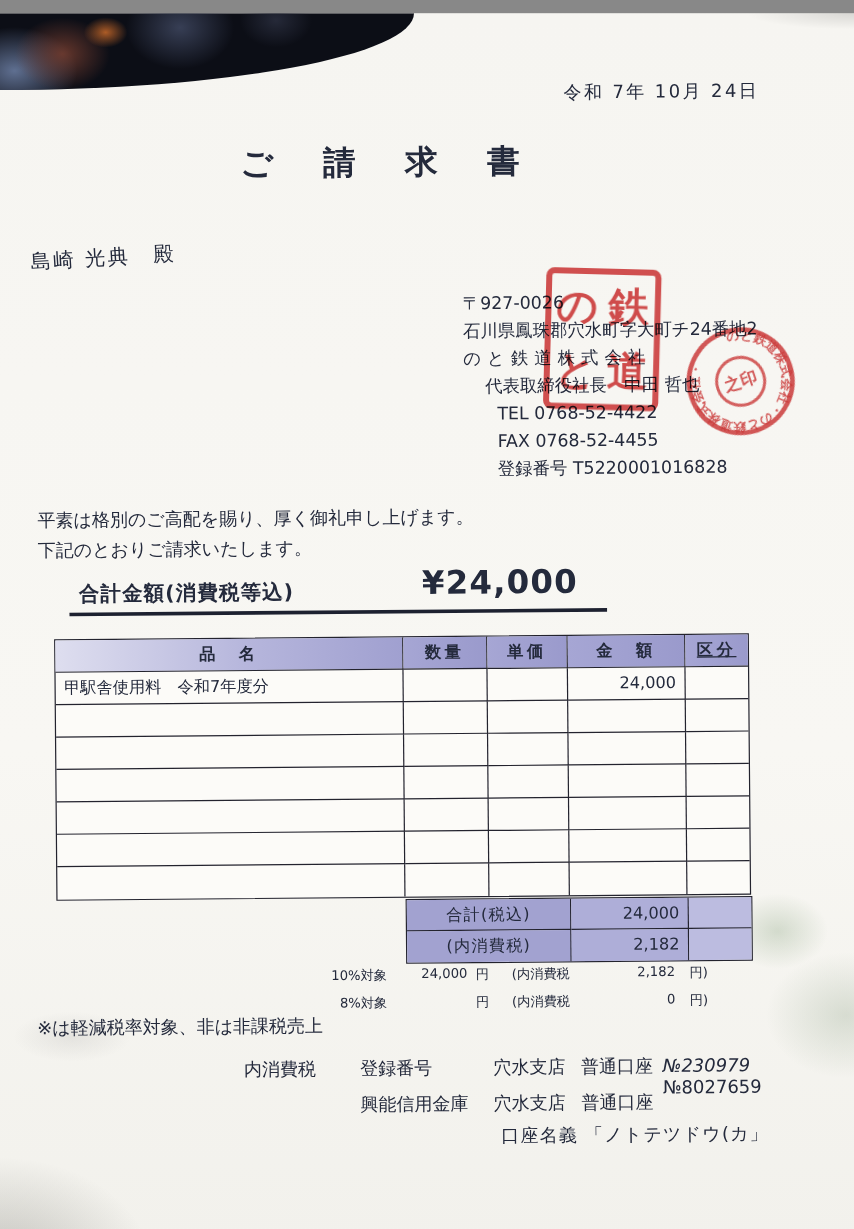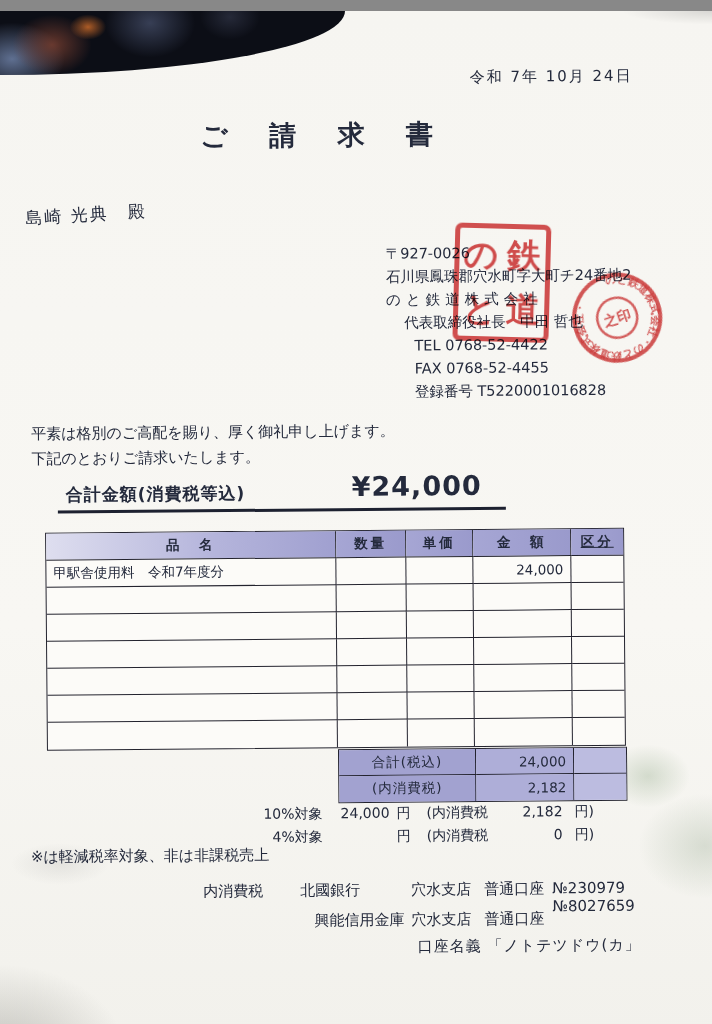--- a/index.html
+++ b/index.html
@@ -98,21 +98,21 @@
     font-size:13.5px;
   }
   .tbl2 .c{border-right:1.4px solid #23232e;border-bottom:1.4px solid #23232e;
            display:flex;align-items:center;}
   .tbl2 .c.lc{border-right:none;}
   .tbl2 .c.lr{border-bottom:none;}
   .tbl2 .lbl{background:#a2a2d0;justify-content:center;letter-spacing:1px;}
   .tbl2 .val{background:#aeaed8;justify-content:flex-end;padding-right:7px;}
   .tbl2 .kub{background:#bcbce0;}
 
-  .tax{font-size:14px;}
+  .tax{font-size:11px;}
   .note{top:834px;left:28px;font-size:15px;}
 
   .bank{font-size:15px;}
   .acct{top:927px;left:414px;font-size:15px;letter-spacing:1px;}
 </style>
 </head>
 <body>
 
 <div class="sheet">
   <div class="scan-corner"></div>
@@ -222,36 +222,36 @@
       <div class="c kub lc lr"></div>
     </div>
 
     <div class="abs tax t" style="top:794px;left:230px;width:90px;text-align:right;">10%対象</div>
     <div class="abs tax t" style="top:794px;left:325px;width:62px;text-align:right;">24,000</div>
     <div class="abs tax" style="top:794px;left:394px;">円</div>
     <div class="abs tax" style="top:794px;left:424px;">(内消費税</div>
     <div class="abs tax t" style="top:794px;left:502px;width:58px;text-align:right;">2,182</div>
     <div class="abs tax" style="top:794px;left:572px;">円)</div>
 
-    <div class="abs tax t" style="top:817px;left:230px;width:90px;text-align:right;">4%対象</div>
+    <div class="abs tax t" style="top:817px;left:230px;width:90px;text-align:right;">8%対象</div>
     <div class="abs tax t" style="top:817px;left:325px;width:62px;text-align:right;"></div>
     <div class="abs tax" style="top:817px;left:394px;">円</div>
     <div class="abs tax" style="top:817px;left:424px;">(内消費税</div>
     <div class="abs tax t" style="top:817px;left:502px;width:58px;text-align:right;">0</div>
     <div class="abs tax" style="top:817px;left:572px;">円)</div>
 
     <div class="abs note">※は軽減税率対象、非は非課税売上</div>
 
     <div class="abs bank" style="top:870px;left:200px;">内消費税</div>
-    <div class="abs bank sp" style="top:870px;left:297px;">北國銀行</div>
+    <div class="abs bank sp" style="top:870px;left:297px;">登録番号</div>
     <div class="abs bank" style="top:870px;left:408px;">穴水支店</div>
     <div class="abs bank" style="top:870px;left:481px;">普通口座</div>
-    <div class="abs bank" style="top:870px;left:549px;">№230979</div>
-
-    <div class="abs bank" style="top:900px;left:311px;font-family:Liberation Mono, monospace;">興能信用金庫</div>
+    <div class="abs bank" style="top:870px;left:549px;font-style:italic;">№230979</div>
+
+    <div class="abs bank" style="top:900px;left:297px;font-family:Liberation Mono, monospace;">興能信用金庫</div>
     <div class="abs bank" style="top:900px;left:408px;">穴水支店</div>
     <div class="abs bank" style="top:900px;left:481px;">普通口座</div>
     <div class="abs bank" style="top:888px;left:549px;">№8027659</div>
 
     <div class="abs acct">口座名義 「ノトテツドウ(カ」</div>
 
   </div>
 </div>
 
 </body></html>

